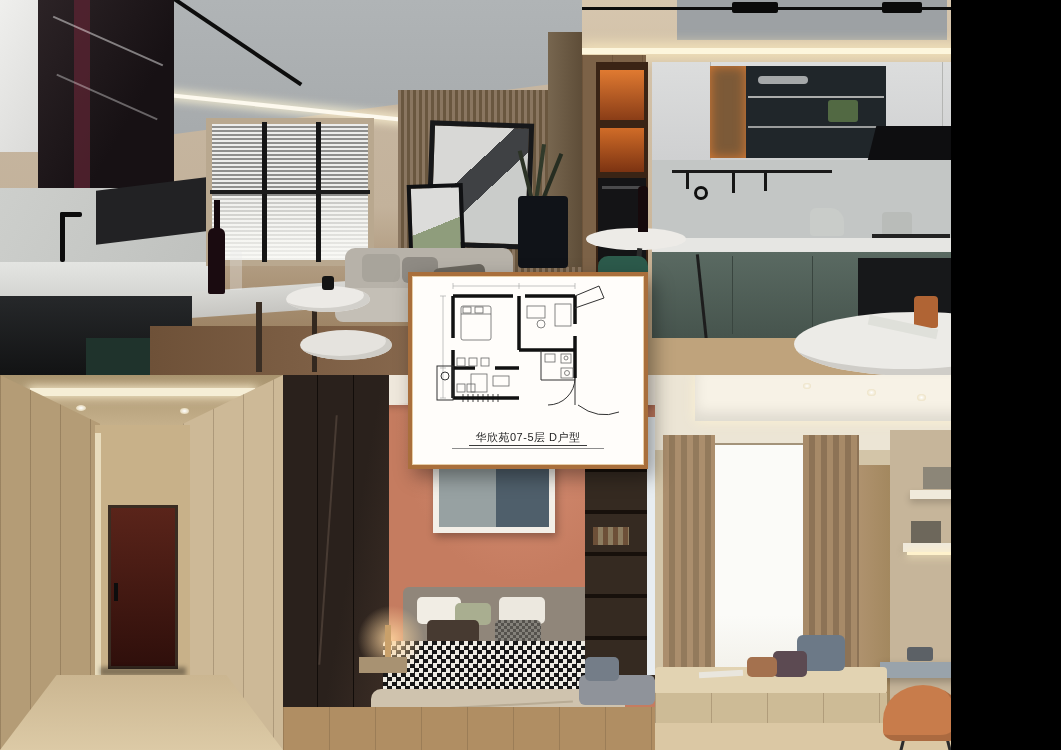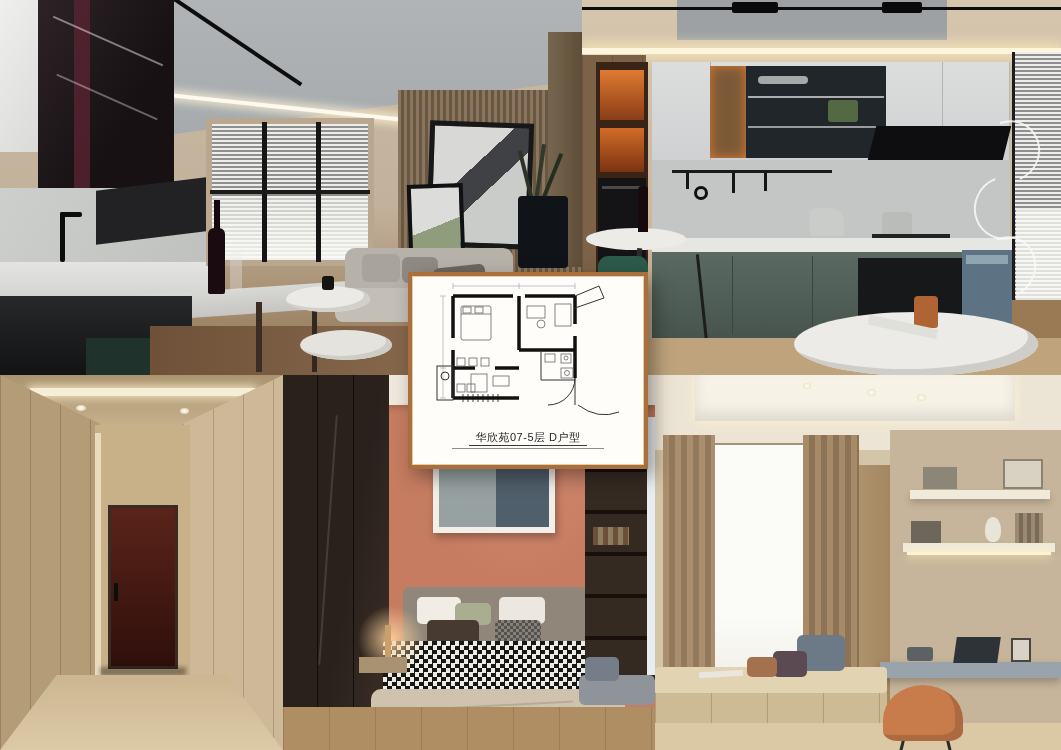--- a/index.html
+++ b/index.html
@@ -1,16 +1,16 @@
 <!DOCTYPE html>
 <html><head>
 <meta charset="utf-8">
 <style>
   html,body{margin:0;padding:0;background:#000;font-family:"Liberation Sans",sans-serif;}
-  #canvas{position:relative;width:1061px;height:750px;overflow:hidden;background:#111;}
+  #canvas{position:relative;width:951px;height:750px;overflow:hidden;background:#111;}
   figure{position:absolute;margin:0;overflow:hidden;}
   .t{position:absolute;}
   
   #tile-kitchen-living{left:0;top:0;width:582px;height:375px;
     background:linear-gradient(180deg,#c9b9a4 0%,#c3b29b 55%,#8f7250 100%);}
   #tile-kitchen-green{left:582px;top:0;width:479px;height:375px;
     background:linear-gradient(180deg,#d6c6ae 0%,#cbb79c 60%,#b79c78 100%);}
   #tile-hallway{left:0;top:375px;width:283px;height:375px;background:#c7b28e;}
   #tile-bedroom{left:283px;top:375px;width:372px;height:375px;background:#c57c60;}
   #tile-study{left:655px;top:375px;width:406px;height:375px;background:#d3c5a8;}

